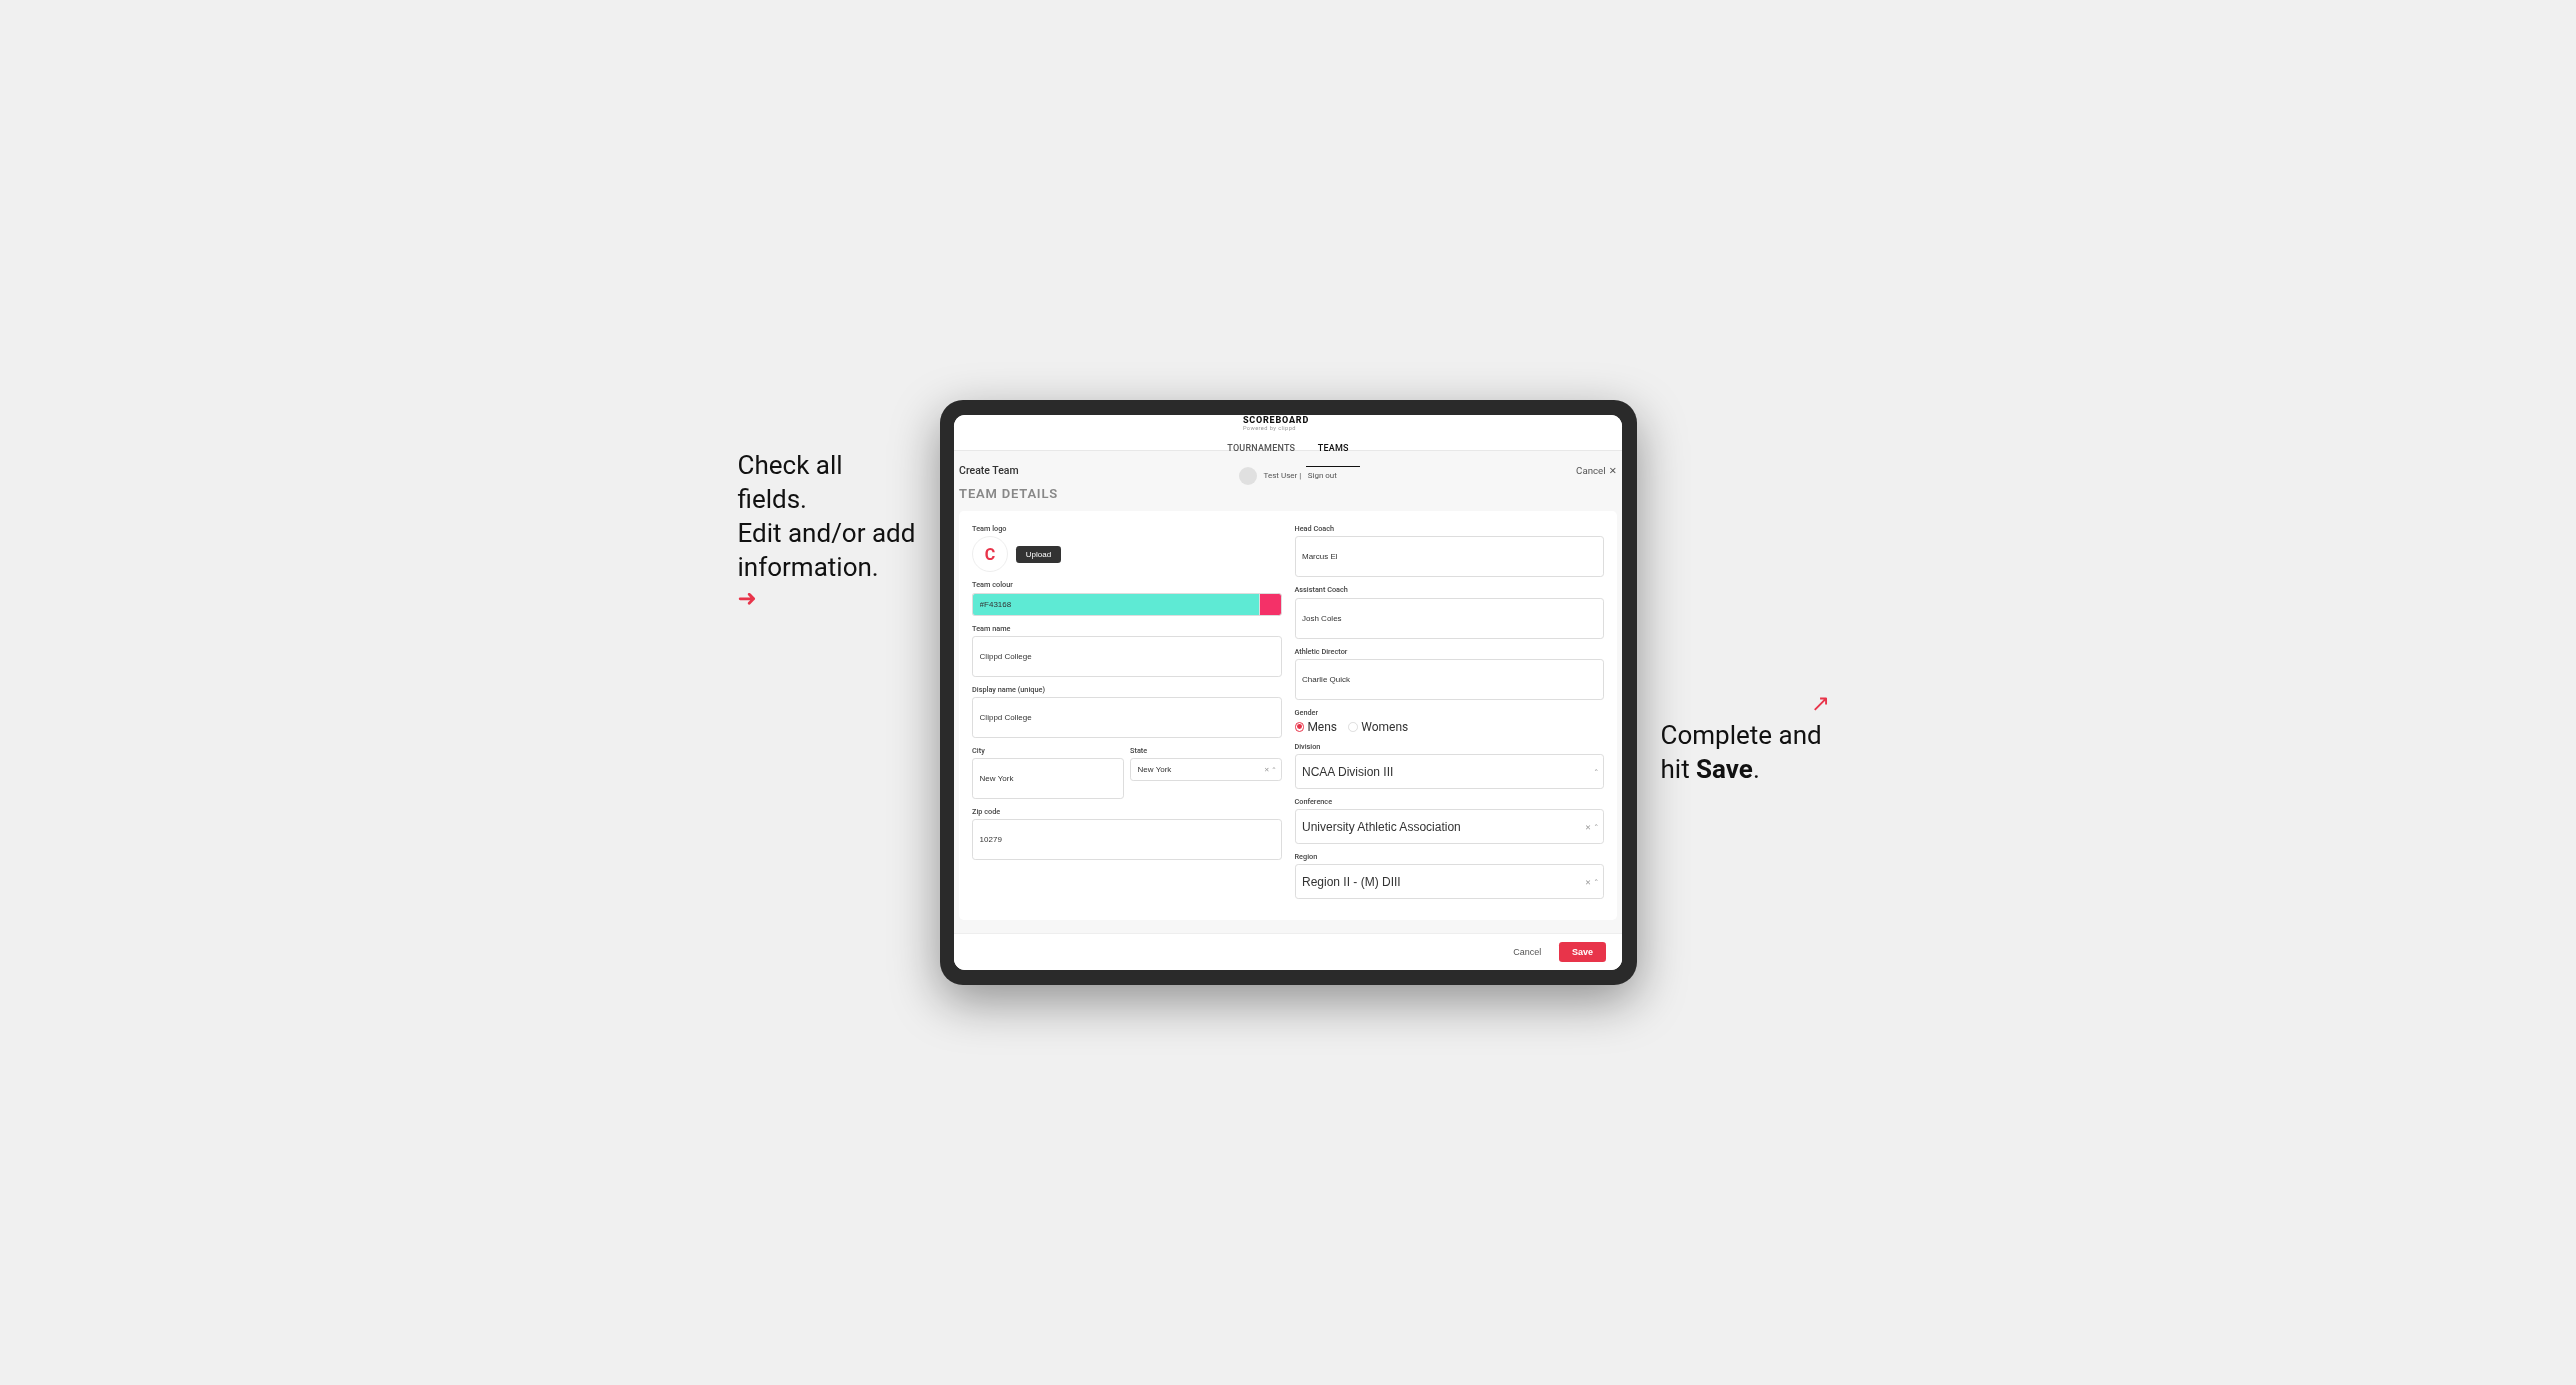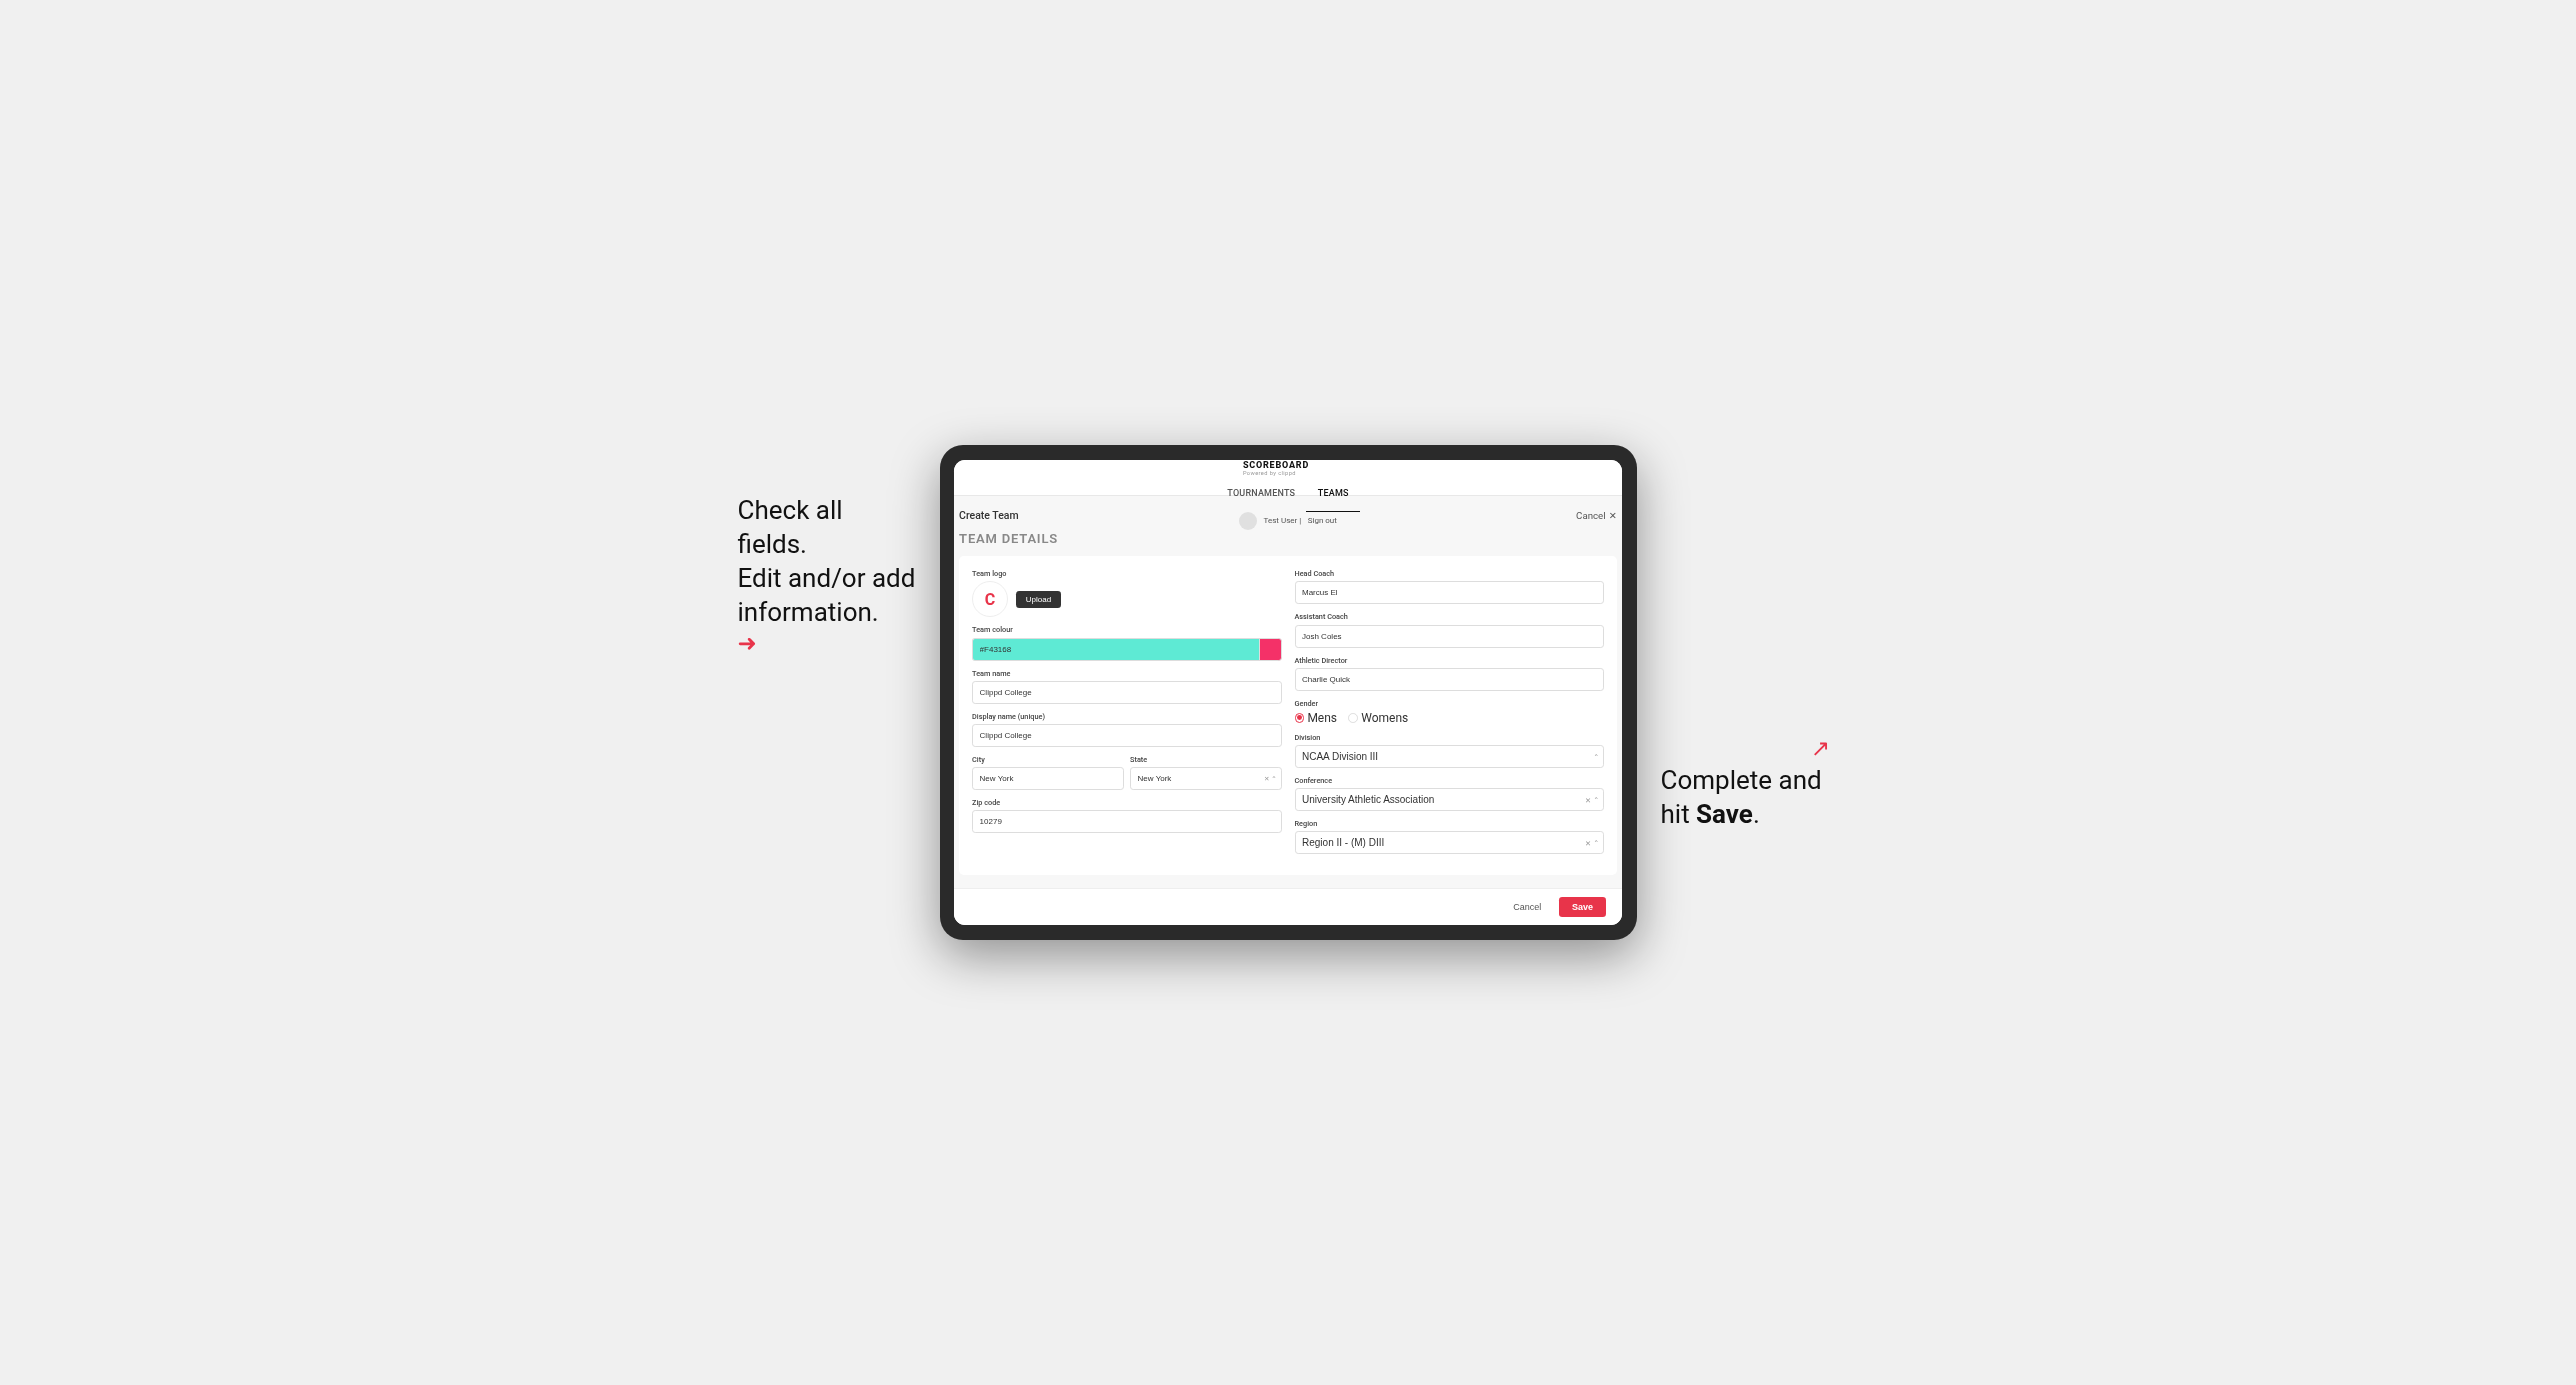--- a/index.html
+++ b/index.html
@@ -191,21 +191,21 @@
 
     .field-label {
       font-size: 7.3px;
       font-weight: 500;
       color: #444;
       margin-bottom: 3.2px;
     }
 
     .field-input {
       width: 100%;
-      height: 23px;
+      height: 41px;
       border: 0.8px solid #ddd;
       border-radius: 3.2px;
       padding: 0 6.5px;
       font-size: 8px;
       color: #333;
       background: #fff;
       outline: none;
     }
 
     
@@ -345,25 +345,25 @@
       border-radius: 50%;
     }
 
     
     .dropdown-wrapper {
       position: relative;
     }
 
     .dropdown-select {
       width: 100%;
-      height: 23px;
+      height: 35px;
       border: 0.8px solid #ddd;
       border-radius: 3.2px;
       padding: 0 24px 0 6.5px;
-      font-size: 10px;
+      font-size: 12px;
       color: #333;
       background: #fff;
       appearance: none;
       outline: none;
       cursor: pointer;
     }
 
     .dropdown-icons {
       position: absolute;
       right: 4.9px;

